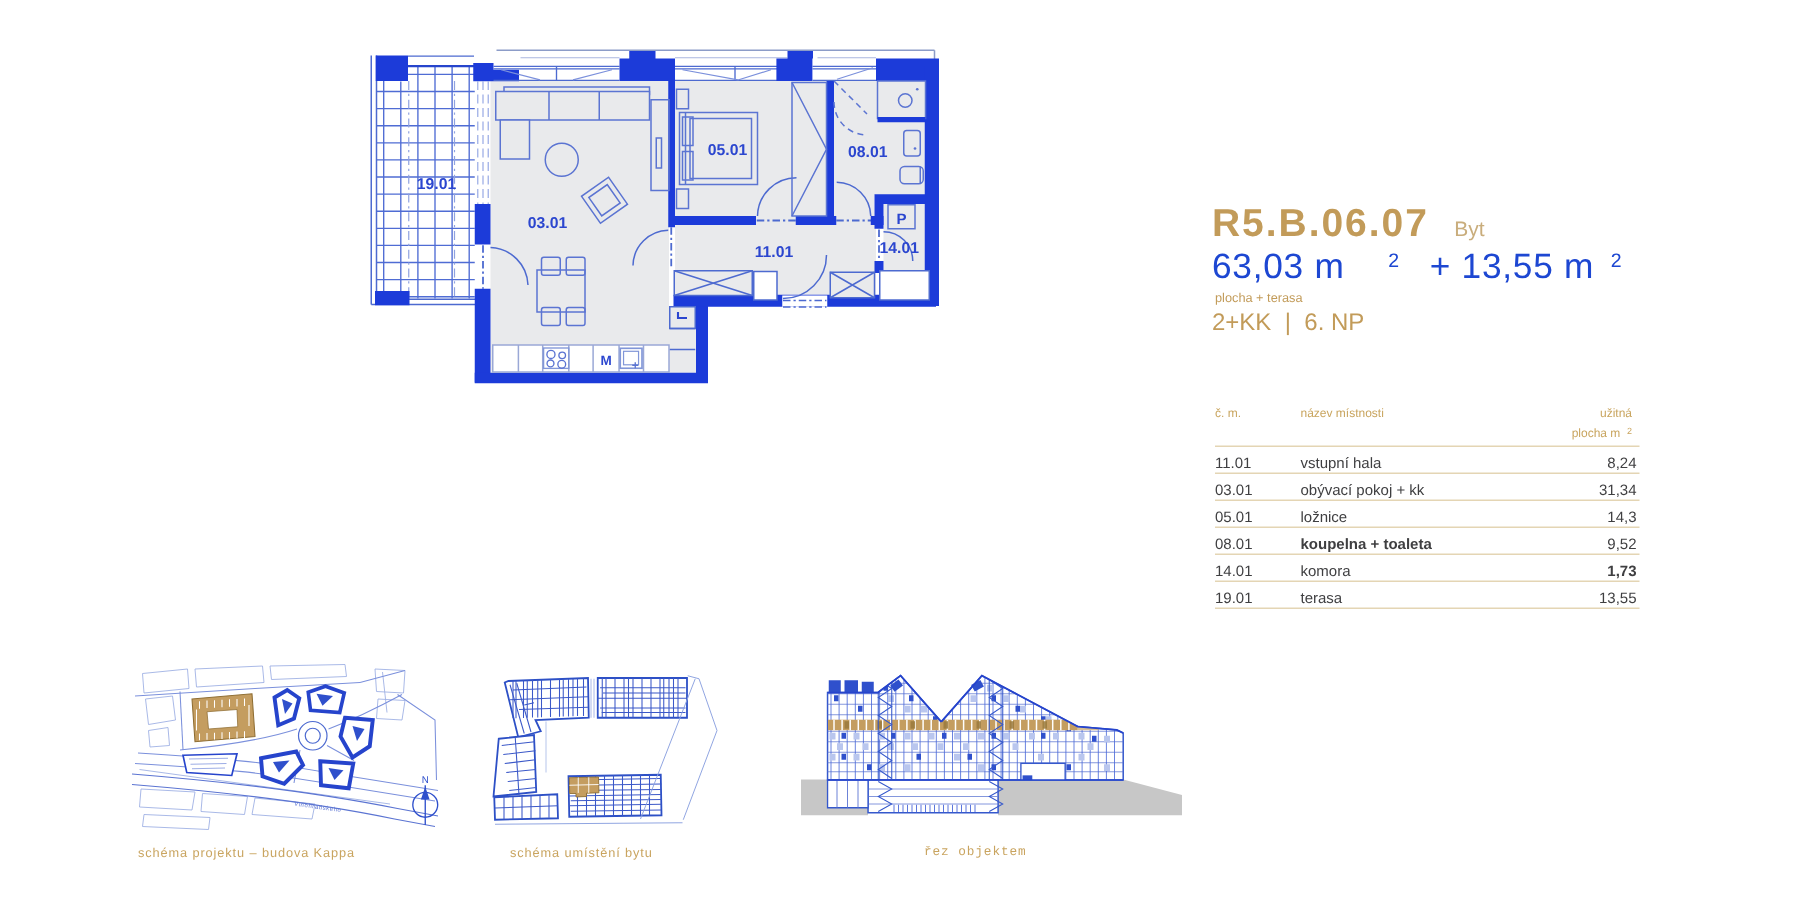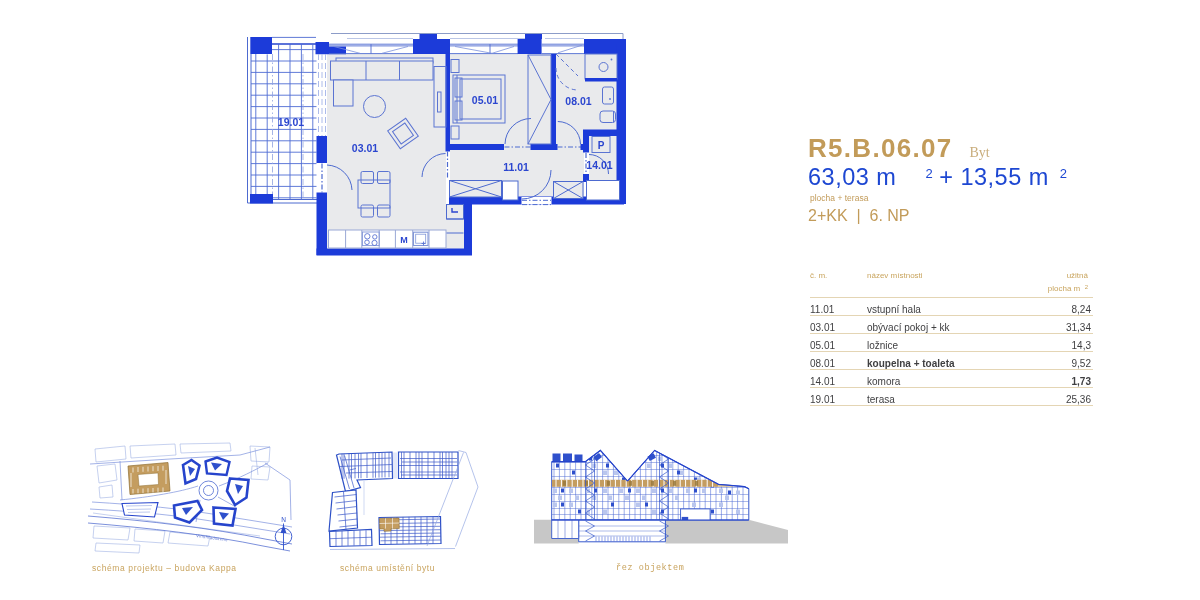--- a/index.html
+++ b/index.html
@@ -521,23 +521,23 @@
 <g stroke="#4a68d8" stroke-width="0.6">
 <path d="M596 536.5v5M599 536.5v5M602 536.5v5M605 536.5v5M608 536.5v5M611 536.5v5M614 536.5v5M617 536.5v5M620 536.5v5M623 536.5v5M626 536.5v5M629 536.5v5M632 536.5v5M635 536.5v5M638 536.5v5M641 536.5v5M644 536.5v5M647 536.5v5M650 536.5v5"></path>
 </g>
 
 <path d="M585.5 521 L594.5 526 L585.5 531 L594.5 536 L585.5 541 M659.5 521 L668.5 526 L659.5 531 L668.5 536 L659.5 541" stroke="#3558cc" stroke-width="0.7" fill="none"></path>
 
 <path d="M551.7 520 H748.8" stroke="#2644cc" stroke-width="1.1"></path>
 </g>
 </svg>
 
-<div class="abs" style="left:808px;top:133px;color:#c29b59;font-size:26px;font-weight:bold;letter-spacing:1.3px;">R5.B.06.07<span style="font-size:14px;font-weight:normal;color:#c9ad7c;letter-spacing:0;margin-left:17px;font-family:Liberation Serif, serif;">Byt</span></div>
-
-<div class="abs" style="left:808px;top:164px;color:#1d47d2;font-size:23.5px;letter-spacing:0.5px;">63,03 m<span style="font-size:13px;position:relative;top:-7px;margin-left:29px;">2</span><span style="margin-left:6px;">+ 13,55 m</span><span style="font-size:13px;position:relative;top:-7px;margin-left:11px;">2</span></div>
+<div class="abs" style="left:808px;top:133px;color:#c29b59;font-size:26px;font-weight:bold;letter-spacing:1.3px;">R5.B.06.07<span style="font-size:14px;font-weight:normal;color:#c9ad7c;letter-spacing:0;margin-left:17px;">Byt</span></div>
+
+<div class="abs" style="left:808px;top:164px;color:#1d47d2;font-size:23.5px;letter-spacing:0.5px;">63,03 m<span style="font-size:13px;position:relative;top:-7px;margin-left:29px;">2</span><span style="margin-left:20px;">+ 13,55 m</span><span style="font-size:13px;position:relative;top:-7px;margin-left:11px;">2</span></div>
 
 <div class="abs" style="left:810px;top:193px;color:#c29b59;font-size:8.5px;">plocha + terasa</div>
 
 <div class="abs" style="left:808px;top:207px;color:#c29b59;font-size:16px;">2+KK&nbsp; |&nbsp; 6. NP</div>
 
 <div class="abs" style="left:810px;top:266px;width:283px;color:#3f3f41;font-size:10px;">
   <div style="position:relative;height:31px;color:#c9a55f;font-size:8px;text-decoration:underline;">
     <span style="position:absolute;left:0;top:5px;">č. m.</span>
     <span style="position:absolute;left:57px;top:5px;">název místnosti</span>
     <span style="position:absolute;right:5px;top:5px;">užitná</span>
@@ -564,21 +564,21 @@
       <span style="position:absolute;right:2px;top:5.5px;">9,52</span>
     </div>
   <div style="border-top:1px solid #e4d5b4;height:17px;position:relative;">
       <span style="position:absolute;left:0;top:5.5px;">14.01</span>
       <span style="position:absolute;left:57px;top:5.5px;">komora</span>
       <span style="position:absolute;right:2px;top:5.5px;font-weight:bold;">1,73</span>
     </div>
   <div style="border-top:1px solid #e4d5b4;border-bottom:1px solid #e4d5b4;height:17px;position:relative;">
       <span style="position:absolute;left:0;top:5.5px;">19.01</span>
       <span style="position:absolute;left:57px;top:5.5px;">terasa</span>
-      <span style="position:absolute;right:2px;top:5.5px;">25,36</span>
+      <span style="position:absolute;right:2px;top:5.5px;">13,55</span>
     </div>
 </div>
 
 <div class="abs" style="left:92px;top:563px;color:#c9a45f;font-size:8.5px;letter-spacing:0.6px;">schéma projektu – budova Kappa</div>
 
 <div class="abs" style="left:340px;top:563px;color:#c9a45f;font-size:8.5px;letter-spacing:0.6px;">schéma umístění bytu</div>
 
 <div class="abs" style="left:616px;top:563px;color:#c9a45f;font-size:8.5px;letter-spacing:0.6px;font-family:Liberation Mono, monospace;">řez objektem</div>
 
 </body></html>

